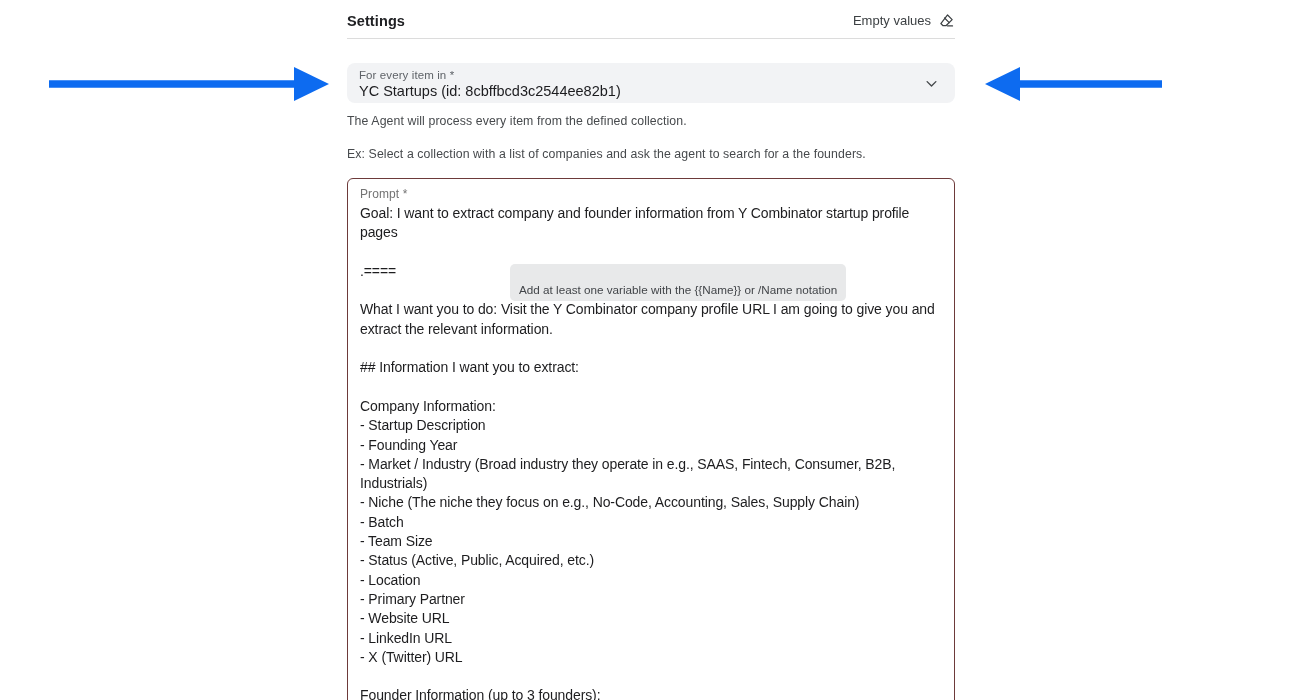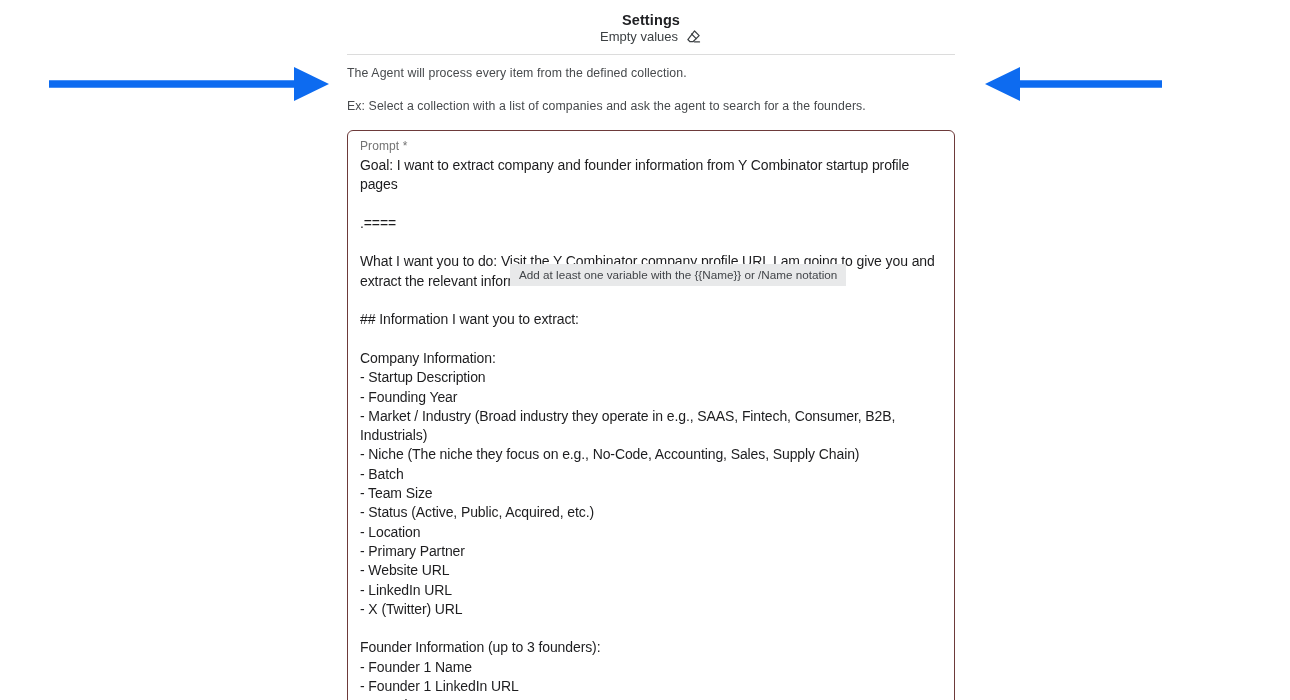--- a/index.html
+++ b/index.html
@@ -2,21 +2,21 @@
 <html style="--accent-blue: #0d6bf0; --prompt-border: #6d3a3a; --field-bg: #f2f3f5; --tooltip-bg: #e8e9ea; --divider: #dcdcdc;"><head>
 <meta charset="utf-8">
 <style>
   * { margin: 0; padding: 0; box-sizing: border-box; }
   html, body { width: 1290px; height: 700px; overflow: hidden; background: #ffffff; }
   body { font-family: "Liberation Sans", "DejaVu Sans", sans-serif; color: #1d1d1f; }
   .page { position: relative; width: 1290px; height: 700px; background: #fff; }
 
   .column { position: absolute; left: 347px; top: 0; width: 608px; }
 
-  .header-row { display: flex; justify-content: space-between; align-items: center; padding-top: 12px; flex-direction: column; }
+  .header-row { display: flex; justify-content: space-between; align-items: center; padding-top: 12px; }
   .page-title { font-size: 14.5px; font-weight: bold; color: #202124; letter-spacing: 0.1px; }
   .empty-values { display: flex; align-items: center; gap: 7px; cursor: pointer; }
   .empty-values span { font-size: 13px; color: #3c4043; text-align: right; }
   .empty-values svg { width: 17px; height: 17px; color: #3c4043; }
 
   .divider { height: 1px; background: var(--divider, #dcdcdc); margin-top: 9px; }
 
   .select-field { position: relative; margin-top: 24px; height: 40px; border-radius: 8px;
                   background: var(--field-bg, #f2f3f5); padding: 6px 40px 6px 12px; cursor: pointer; }
   .select-label { font-size: 11.5px; color: #5f6368; letter-spacing: 0.1px; }
@@ -28,21 +28,21 @@
   .helper.second { margin-top: 19px; }
 
   .prompt-box { margin-top: 17px; border: 1px solid var(--prompt-border, #6d3a3a);
                 border-radius: 6px; padding: 8px 10px 12px 12px; height: 620px; background: #fff; }
   .prompt-label { font-size: 12px; color: #737373; letter-spacing: 0.1px; }
   .prompt-text { margin-top: 3px; font-size: 14px; line-height: 19.3px; letter-spacing: -0.1px;
                  color: #1d1d1f; white-space: pre-wrap; width: 587px; cursor: text; }
 
   .tooltip { position: absolute; left: 510px; top: 264px; z-index: 5;
              background: var(--tooltip-bg, #e8e9ea); color: #424549;
-             font-size: 11.7px; padding: 4px 9px 5px; border-radius: 0; white-space: nowrap; }
+             font-size: 11.7px; padding: 19px 9px 5px; border-radius: 5px; white-space: nowrap; }
 
   .arrow { position: absolute; color: var(--accent-blue, #0d6bf0); }
   .arrow-left { left: 45px; top: 64px; }
   .arrow-right { left: 984px; top: 64px; }
 </style>
 </head>
 <body>
 
 <div class="page">
 
@@ -65,20 +65,27 @@
         <svg viewBox="0 0 24 24" fill="none" stroke="currentColor" stroke-width="1.7" stroke-linejoin="round" stroke-linecap="round">
           <path d="M13.5 4.2 L20 10.7 L11.6 19.1 H6.8 L4 16.3 Z"></path>
           <path d="M9.3 8.4 L15.8 14.9"></path>
           <path d="M13.5 19.6 H20.5"></path>
         </svg>
       </div>
     </div>
 
     <div class="divider"></div>
 
+    <div class="select-field" role="combobox">
+      <div class="select-label">For every item in *</div>
+      <div class="select-value">YC Startups (id: 8cbffbcd3c2544ee82b1)</div>
+      <svg class="chevron" viewBox="0 0 24 24" fill="none" stroke="currentColor" stroke-width="2.2" stroke-linecap="round" stroke-linejoin="round">
+        <path d="M5 9 L12 16 L19 9"></path>
+      </svg>
+    </div>
 
     <div class="helper first">The Agent will process every item from the defined collection.</div>
     <div class="helper second">Ex: Select a collection with a list of companies and ask the agent to search for a the founders.</div>
 
     <div class="prompt-box">
       <div class="prompt-label">Prompt *</div>
       <div class="prompt-text" role="textbox">Goal: I want to extract company and founder information from Y Combinator startup profile pages
 
 .====
 

